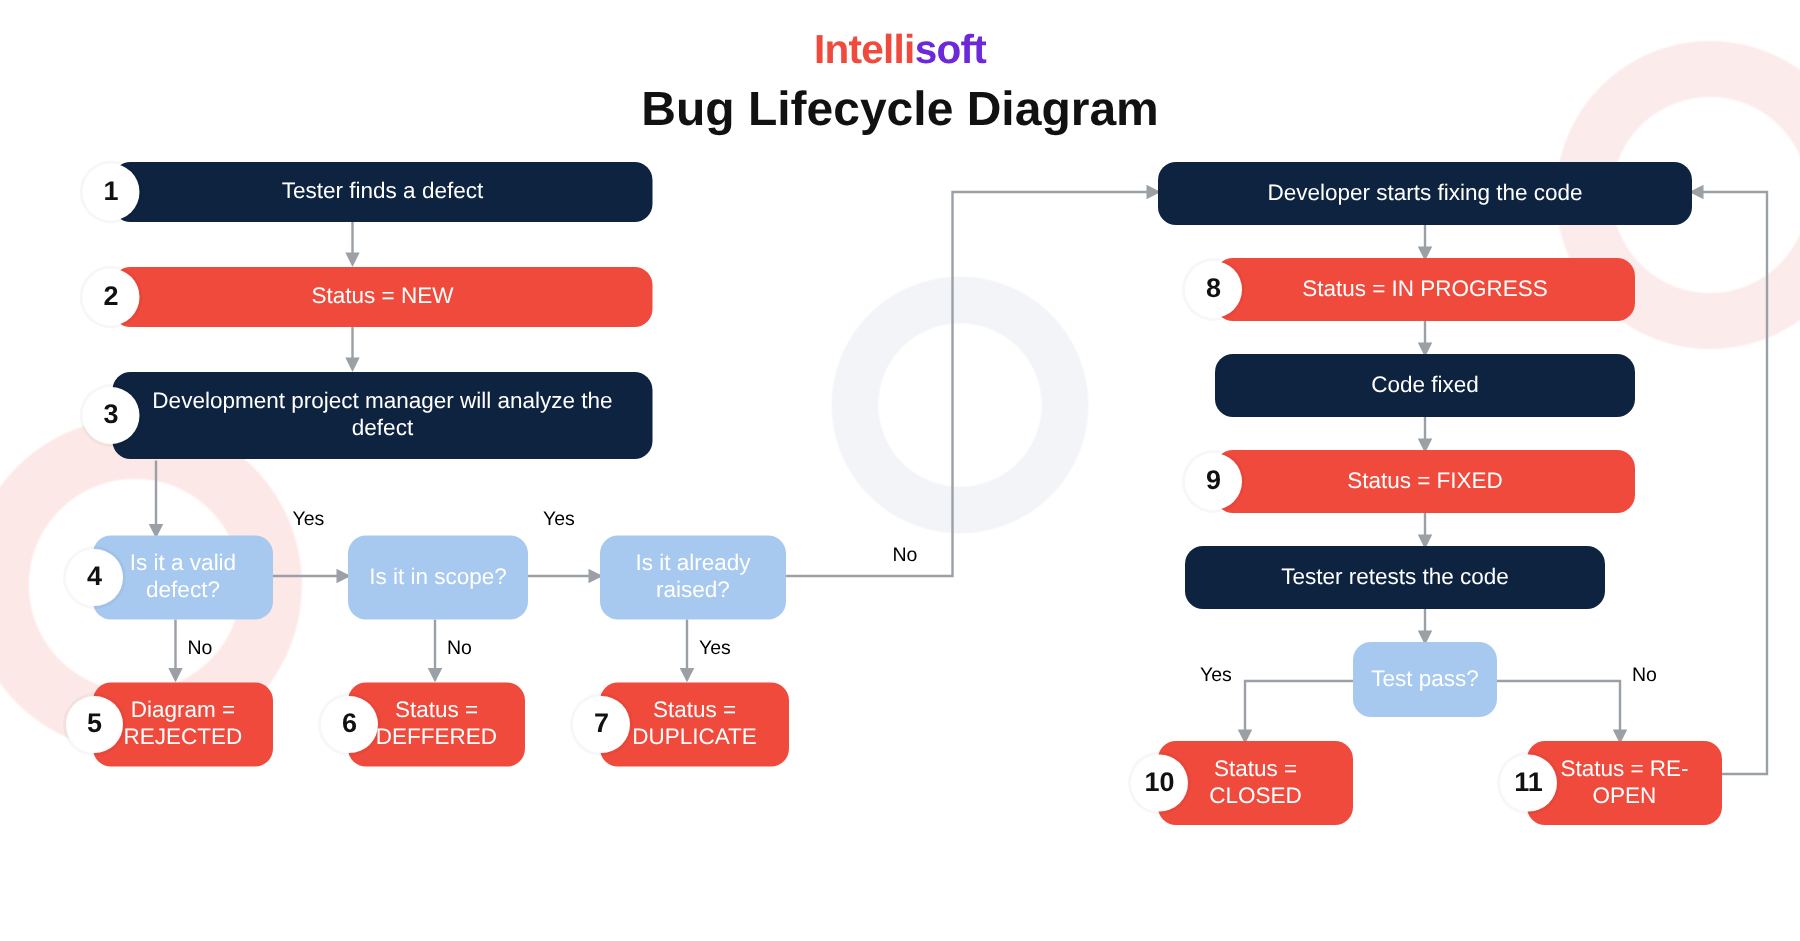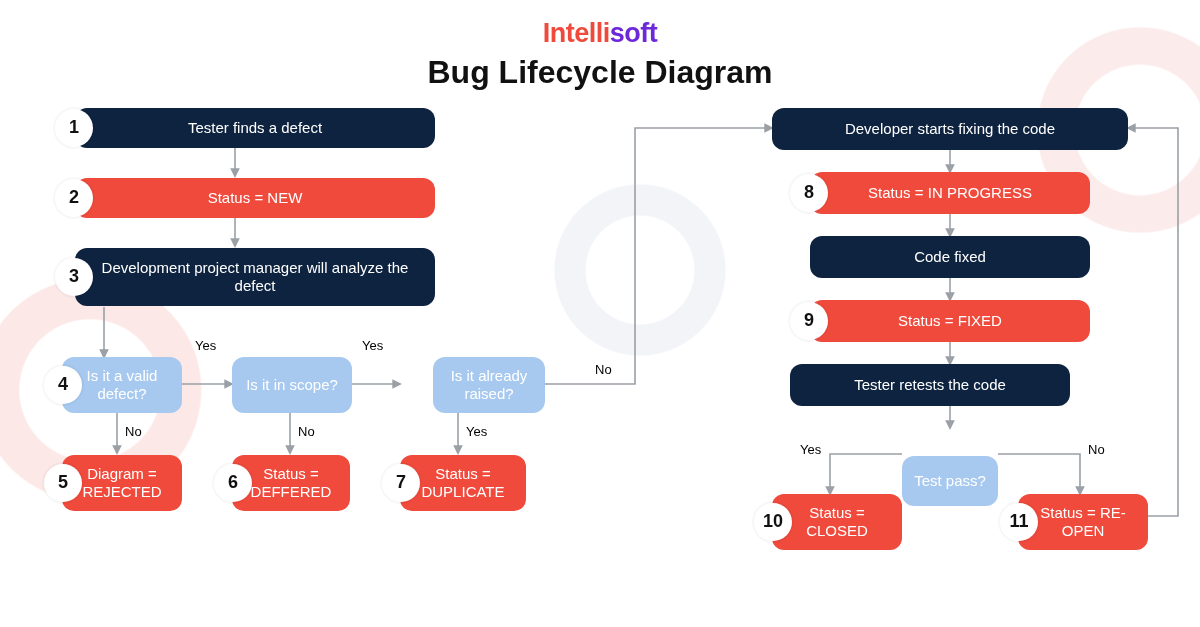--- a/index.html
+++ b/index.html
@@ -180,21 +180,21 @@
     <span>Development project manager will analyze the defect</span>
   </div>
 
   <div class="node light" style="left:62px; top:357px; width:120px; height:56px;">
     <div class="badge indent">4</div>
     <span>Is it a valid defect?</span>
   </div>
   <div class="node light" style="left:232px; top:357px; width:120px; height:56px;text-align:center;">
     <span>Is it in scope?</span>
   </div>
-  <div class="node light" style="left:400px; top:357px; width:112px; height:56px;margin-left:33px;">
+  <div class="node light" style="left:400px; top:357px; width:124px; height:56px;">
     <span>Is it already raised?</span>
   </div>
 
   <div class="node red" style="left:62px; top:455px; width:120px; height:56px;">
     <div class="badge indent">5</div>
     <span>Diagram = REJECTED</span>
   </div>
   <div class="node red" style="left:232px; top:455px; width:118px; height:56px;">
     <div class="badge indent">6</div>
     <span>Status = DEFFERED</span>
@@ -214,21 +214,21 @@
   <div class="node navy" style="left:810px; top:236px; width:280px; height:42px;">
     <span>Code fixed</span>
   </div>
   <div class="node red" style="left:810px; top:300px; width:280px; height:42px;">
     <div class="badge">9</div>
     <span>Status = FIXED</span>
   </div>
   <div class="node navy" style="left:790px; top:364px; width:280px; height:42px;">
     <span>Tester retests the code</span>
   </div>
-  <div class="node light" style="left:902px; top:428px; width:96px; height:50px;margin-top:28px;">
+  <div class="node light" style="left:902px; top:428px; width:96px; height:50px;">
     <span>Test pass?</span>
   </div>
 
   <div class="node red" style="left:772px; top:494px; width:130px; height:56px;">
     <div class="badge indent">10</div>
     <span>Status = CLOSED</span>
   </div>
   <div class="node red" style="left:1018px; top:494px; width:130px; height:56px;">
     <div class="badge indent">11</div>
     <span>Status = RE-OPEN</span>

